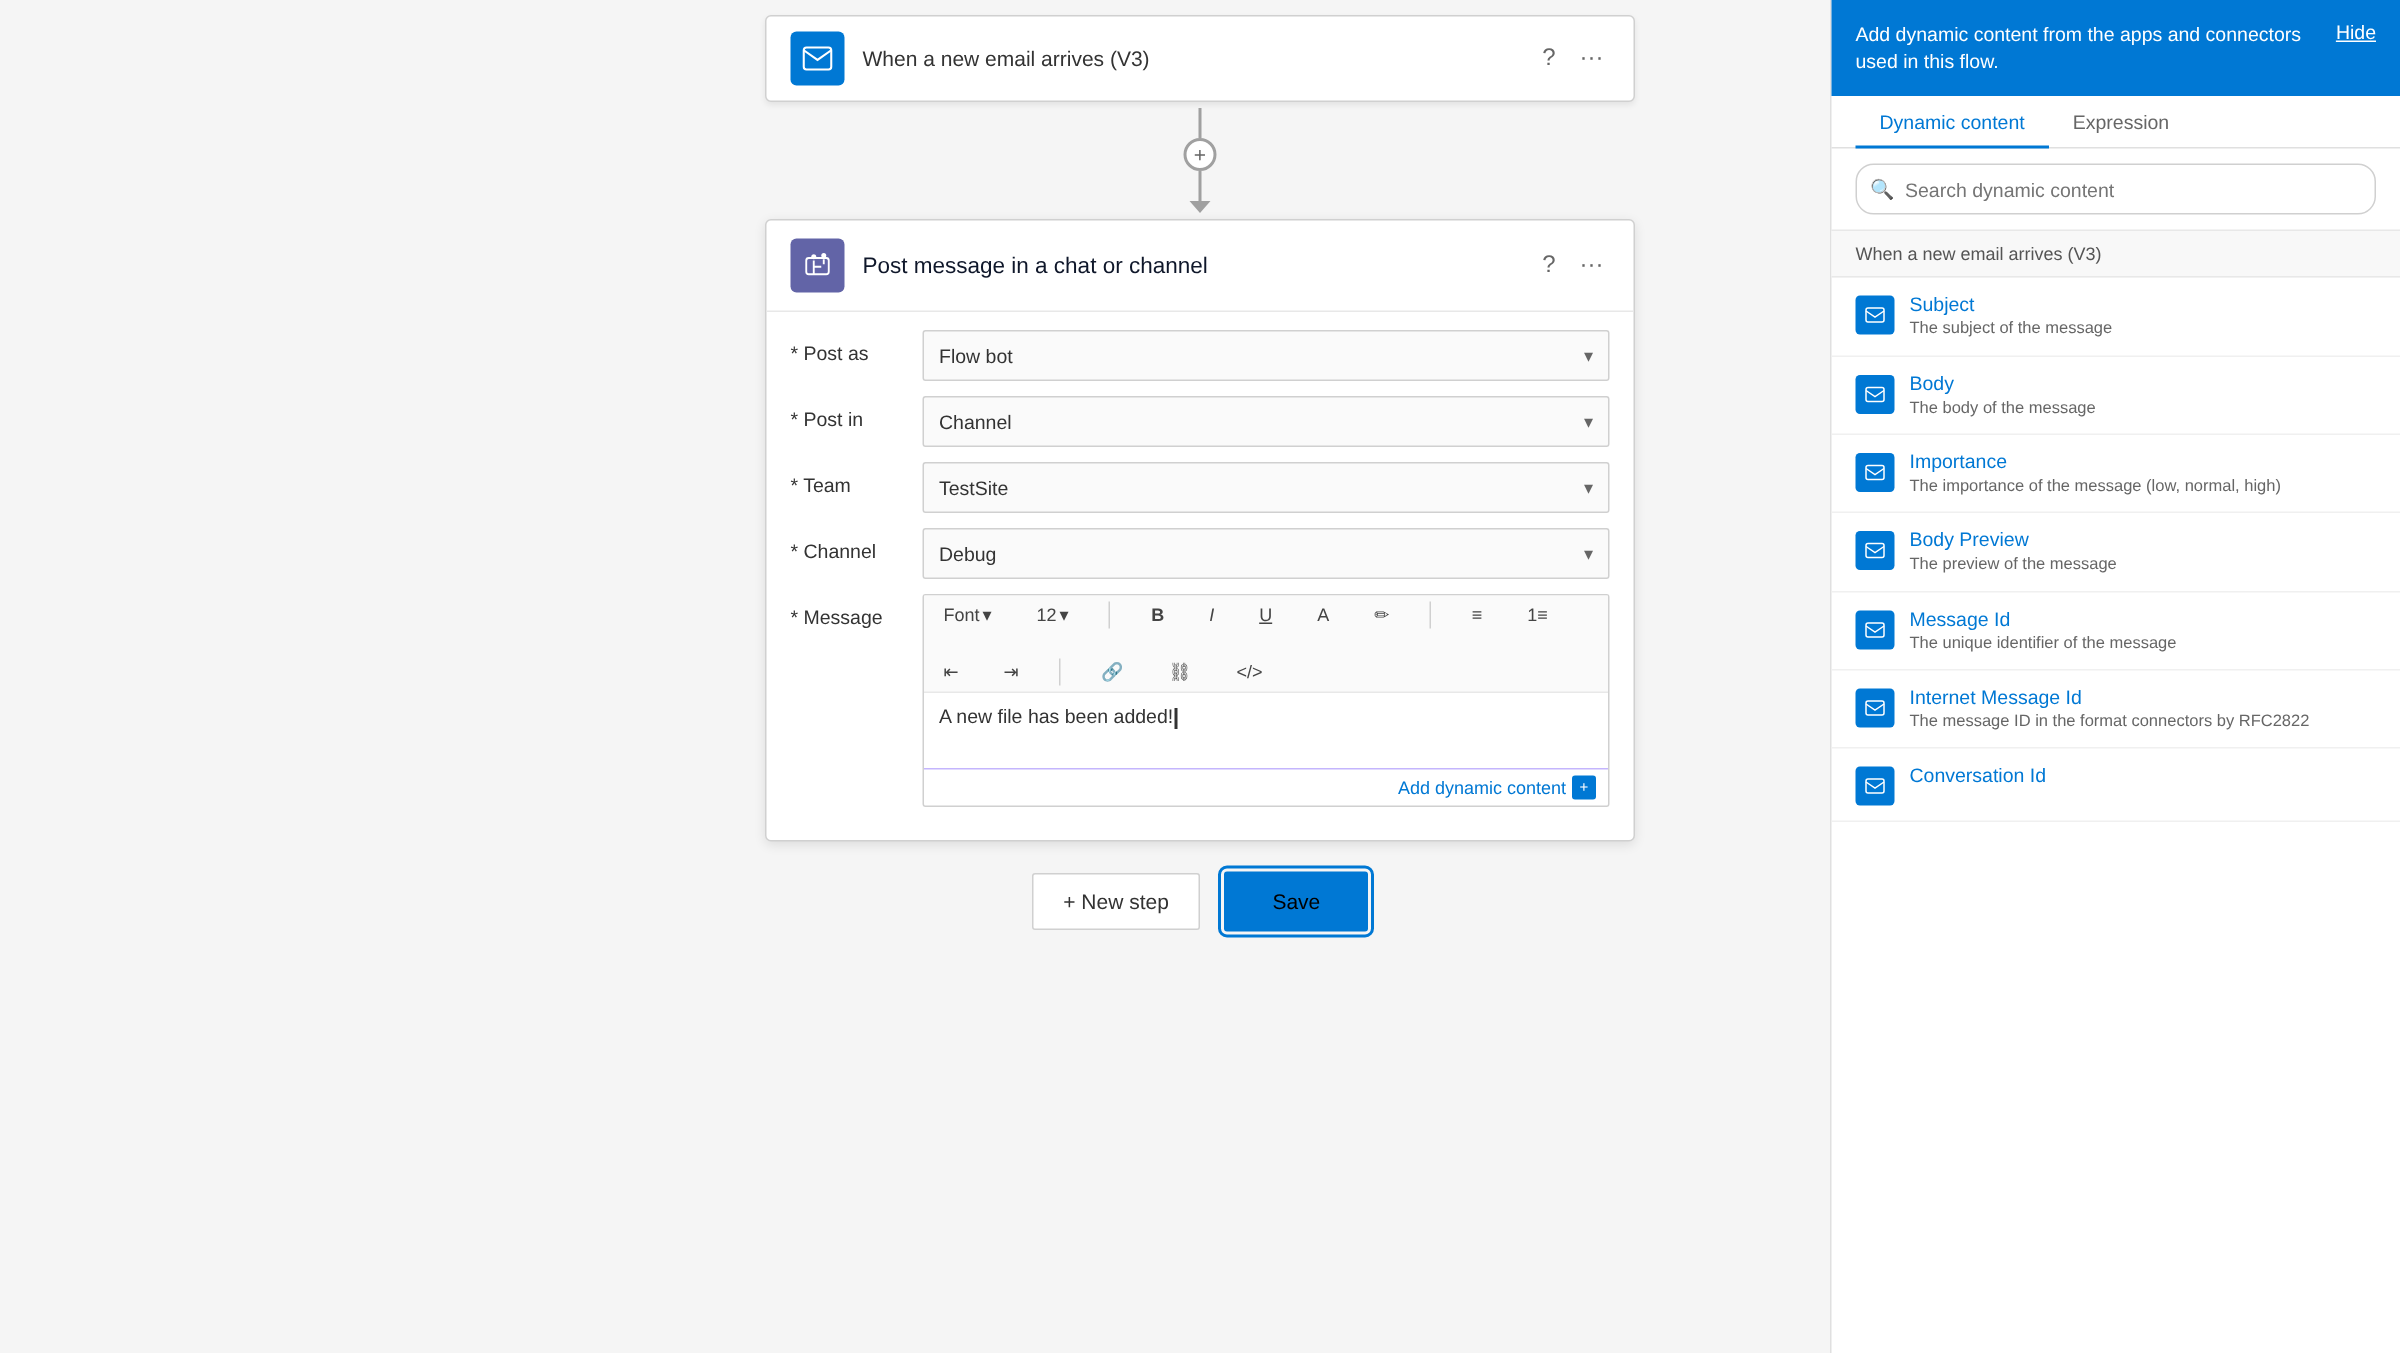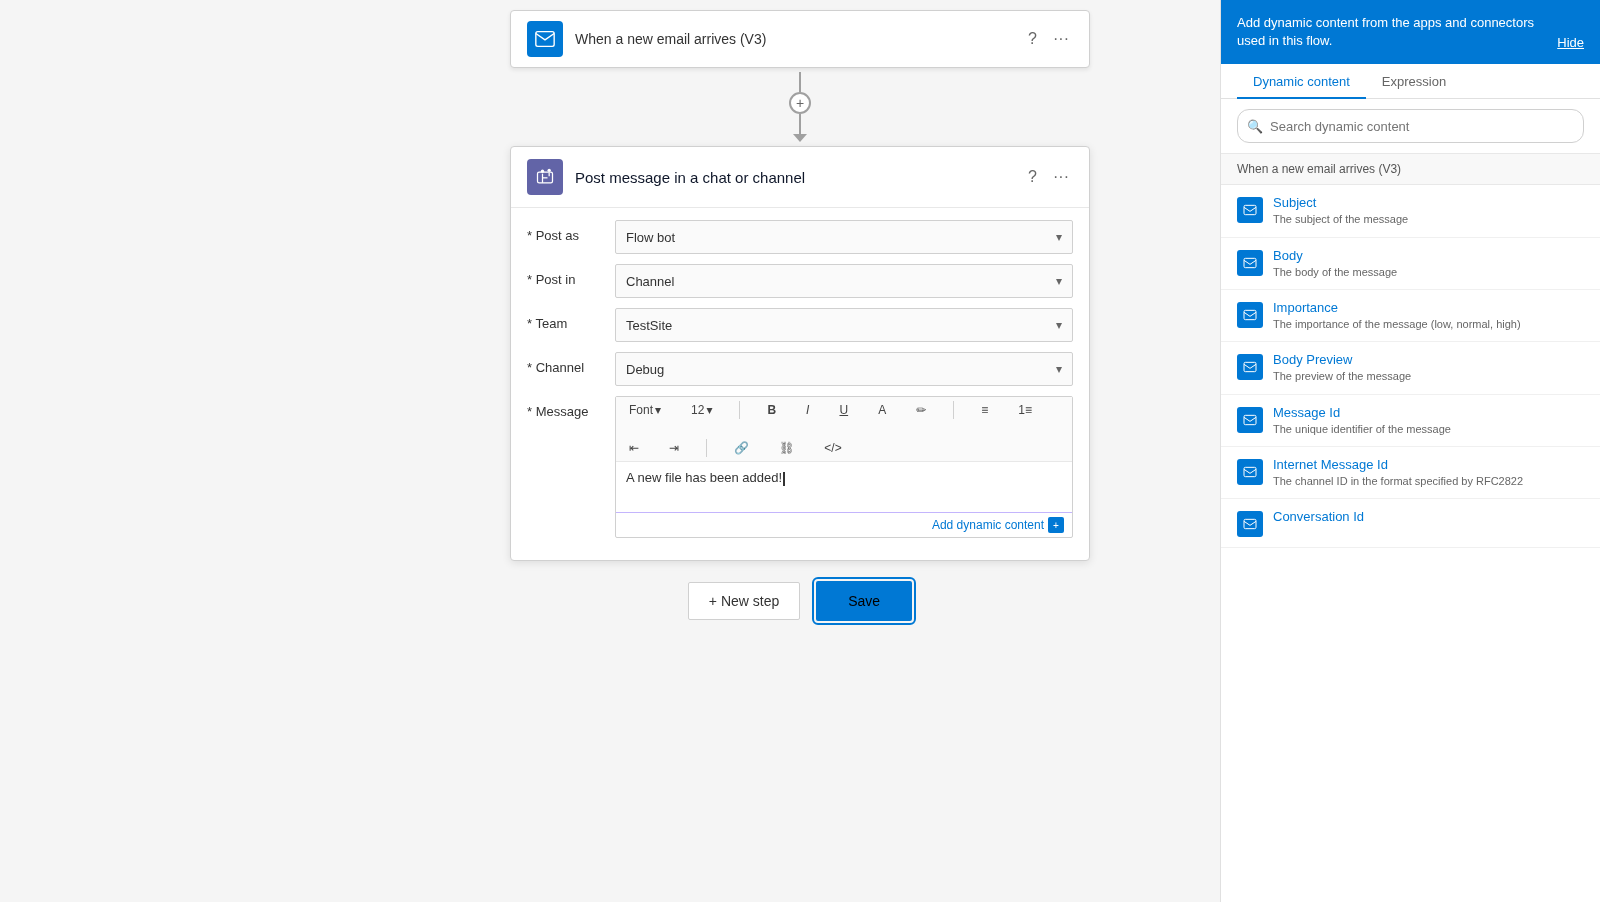--- a/index.html
+++ b/index.html
@@ -291,21 +291,21 @@
       border-left: 1px solid #e0e0e0;
       display: flex;
       flex-direction: column;
     }
 
     .dynamic-panel-header {
       background: #0078d4;
       color: white;
       padding: 14px 16px;
       display: flex;
-      align-items: flex-end;
+      align-items: flex-start;
       justify-content: space-between;
     }
 
     .dynamic-panel-header-text {
       font-size: 13px;
       line-height: 1.4;
       flex: 1;
     }
 
     .hide-btn {
@@ -669,21 +669,21 @@
     </div>
       <div class="dynamic-item">
       <div class="dynamic-item-icon">
         <svg viewBox="0 0 24 24" xmlns="http://www.w3.org/2000/svg">
           <rect x="3" y="5" width="18" height="14" rx="2" fill="none" stroke="white" stroke-width="1.5"></rect>
           <path d="M3 8l9 6 9-6" stroke="white" stroke-width="1.5" fill="none"></path>
         </svg>
       </div>
       <div class="dynamic-item-text">
         <div class="dynamic-item-name">Internet Message Id</div>
-        <div class="dynamic-item-desc">The channel ID in the format specified by RFC2822</div>
+        <div class="dynamic-item-desc">The message ID in the format connectors by RFC2822</div>
       </div>
     </div>
       <div class="dynamic-item">
       <div class="dynamic-item-icon">
         <svg viewBox="0 0 24 24" xmlns="http://www.w3.org/2000/svg">
           <rect x="3" y="5" width="18" height="14" rx="2" fill="none" stroke="white" stroke-width="1.5"></rect>
           <path d="M3 8l9 6 9-6" stroke="white" stroke-width="1.5" fill="none"></path>
         </svg>
       </div>
       <div class="dynamic-item-text">

